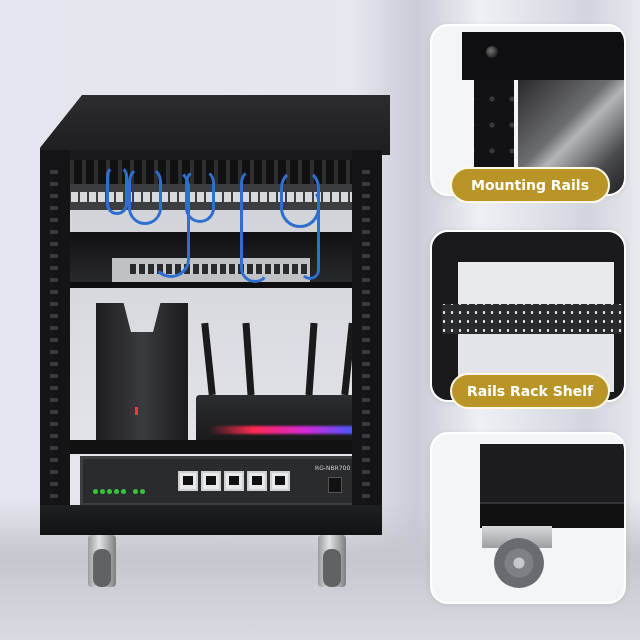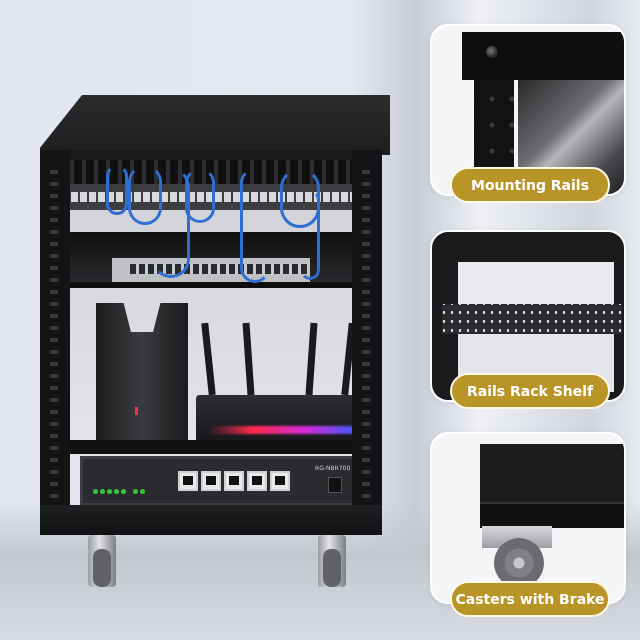--- a/index.html
+++ b/index.html
@@ -154,14 +154,13 @@
   <div class="pill p2">Rails Rack Shelf</div>
 
   <div class="card c3">
     <div class="photo">
       <div class="cab"></div>
         <div class="cab-base"></div>
         <div class="bracket"></div>
         <div class="wheel"></div>
     </div>
   </div>
-  <div class="pill p3">Casters with Brake</div>
 </div>
 
 </body></html>

